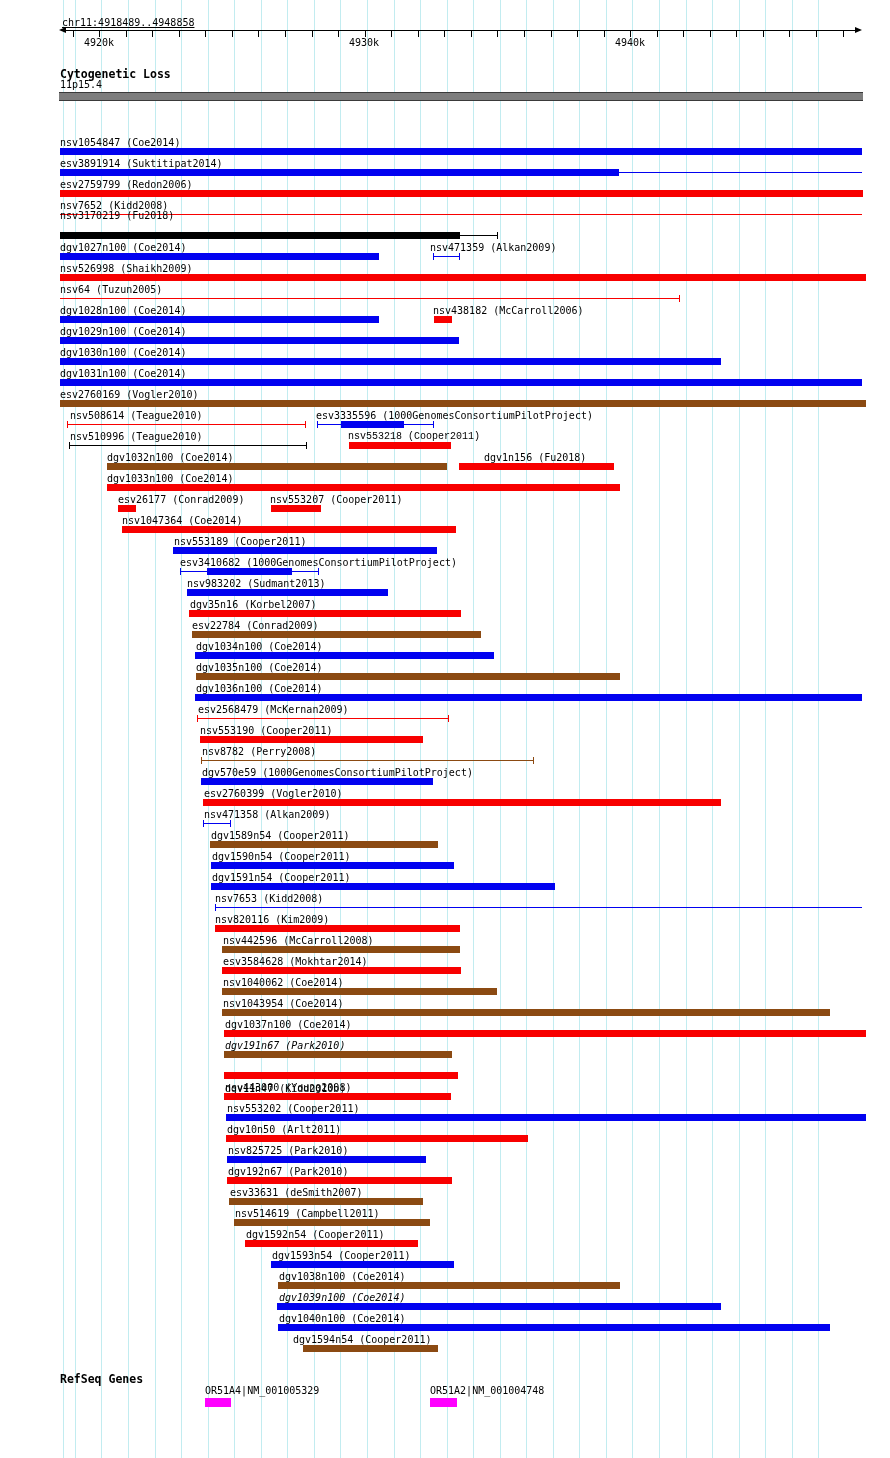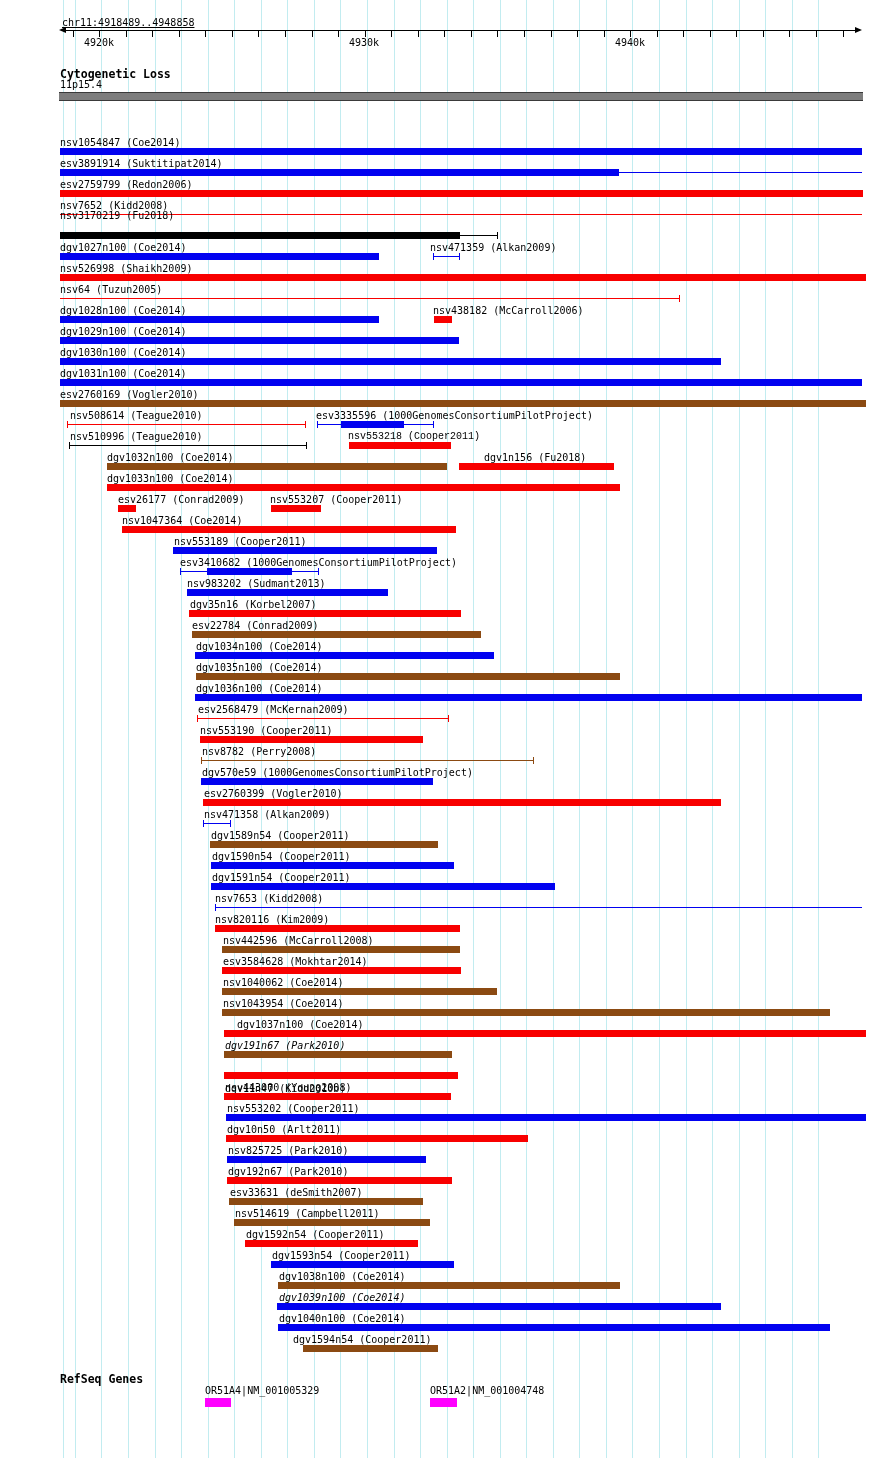--- a/index.html
+++ b/index.html
@@ -213,21 +213,21 @@
       <div class="lbl" style="left: 215px; top: 914px;">nsv820116 (Kim2009)</div>
       <div class="bar" style="left: 215px; top: 925px; width: 245px; background: rgb(248, 0, 0);"></div>
       <div class="lbl" style="left: 223px; top: 935px;">nsv442596 (McCarroll2008)</div>
       <div class="bar" style="left: 222px; top: 946px; width: 238px; background: rgb(139, 74, 18);"></div>
       <div class="lbl" style="left: 223px; top: 956px;">esv3584628 (Mokhtar2014)</div>
       <div class="bar" style="left: 222px; top: 967px; width: 239px; background: rgb(248, 0, 0);"></div>
       <div class="lbl" style="left: 223px; top: 977px;">nsv1040062 (Coe2014)</div>
       <div class="bar" style="left: 222px; top: 988px; width: 275px; background: rgb(139, 74, 18);"></div>
       <div class="lbl" style="left: 223px; top: 998px;">nsv1043954 (Coe2014)</div>
       <div class="bar" style="left: 222px; top: 1009px; width: 608px; background: rgb(139, 74, 18);"></div>
-      <div class="lbl" style="left: 225px; top: 1019px; margin-left: 12px;">dgv1037n100 (Coe2014)</div>
+      <div class="lbl" style="left: 225px; top: 1019px;">dgv1037n100 (Coe2014)</div>
       <div class="bar" style="left: 224px; top: 1030px; width: 642px; background: rgb(248, 0, 0);"></div>
       <div class="lbl" style="left: 225px; top: 1040px; font-style: italic;">dgv191n67 (Park2010)</div>
       <div class="bar" style="left: 224px; top: 1051px; width: 228px; background: rgb(139, 74, 18);"></div>
       <div class="lbl" style="left: 225px; top: 1083px; text-align: center;">dgv11n47 (Kidd2010b)</div>
       <div class="bar" style="left: 224px; top: 1072px; width: 234px; background: rgb(248, 0, 0);"></div>
       <div class="lbl" style="left: 225px; top: 1082px;">nsv443000 (Young2008)</div>
       <div class="bar" style="left: 224px; top: 1093px; width: 227px; background: rgb(248, 0, 0);"></div>
       <div class="lbl" style="left: 227px; top: 1103px;">nsv553202 (Cooper2011)</div>
       <div class="bar" style="left: 226px; top: 1114px; width: 640px; background: rgb(2, 2, 240);"></div>
       <div class="lbl" style="left: 227px; top: 1124px;">dgv10n50 (Arlt2011)</div>

